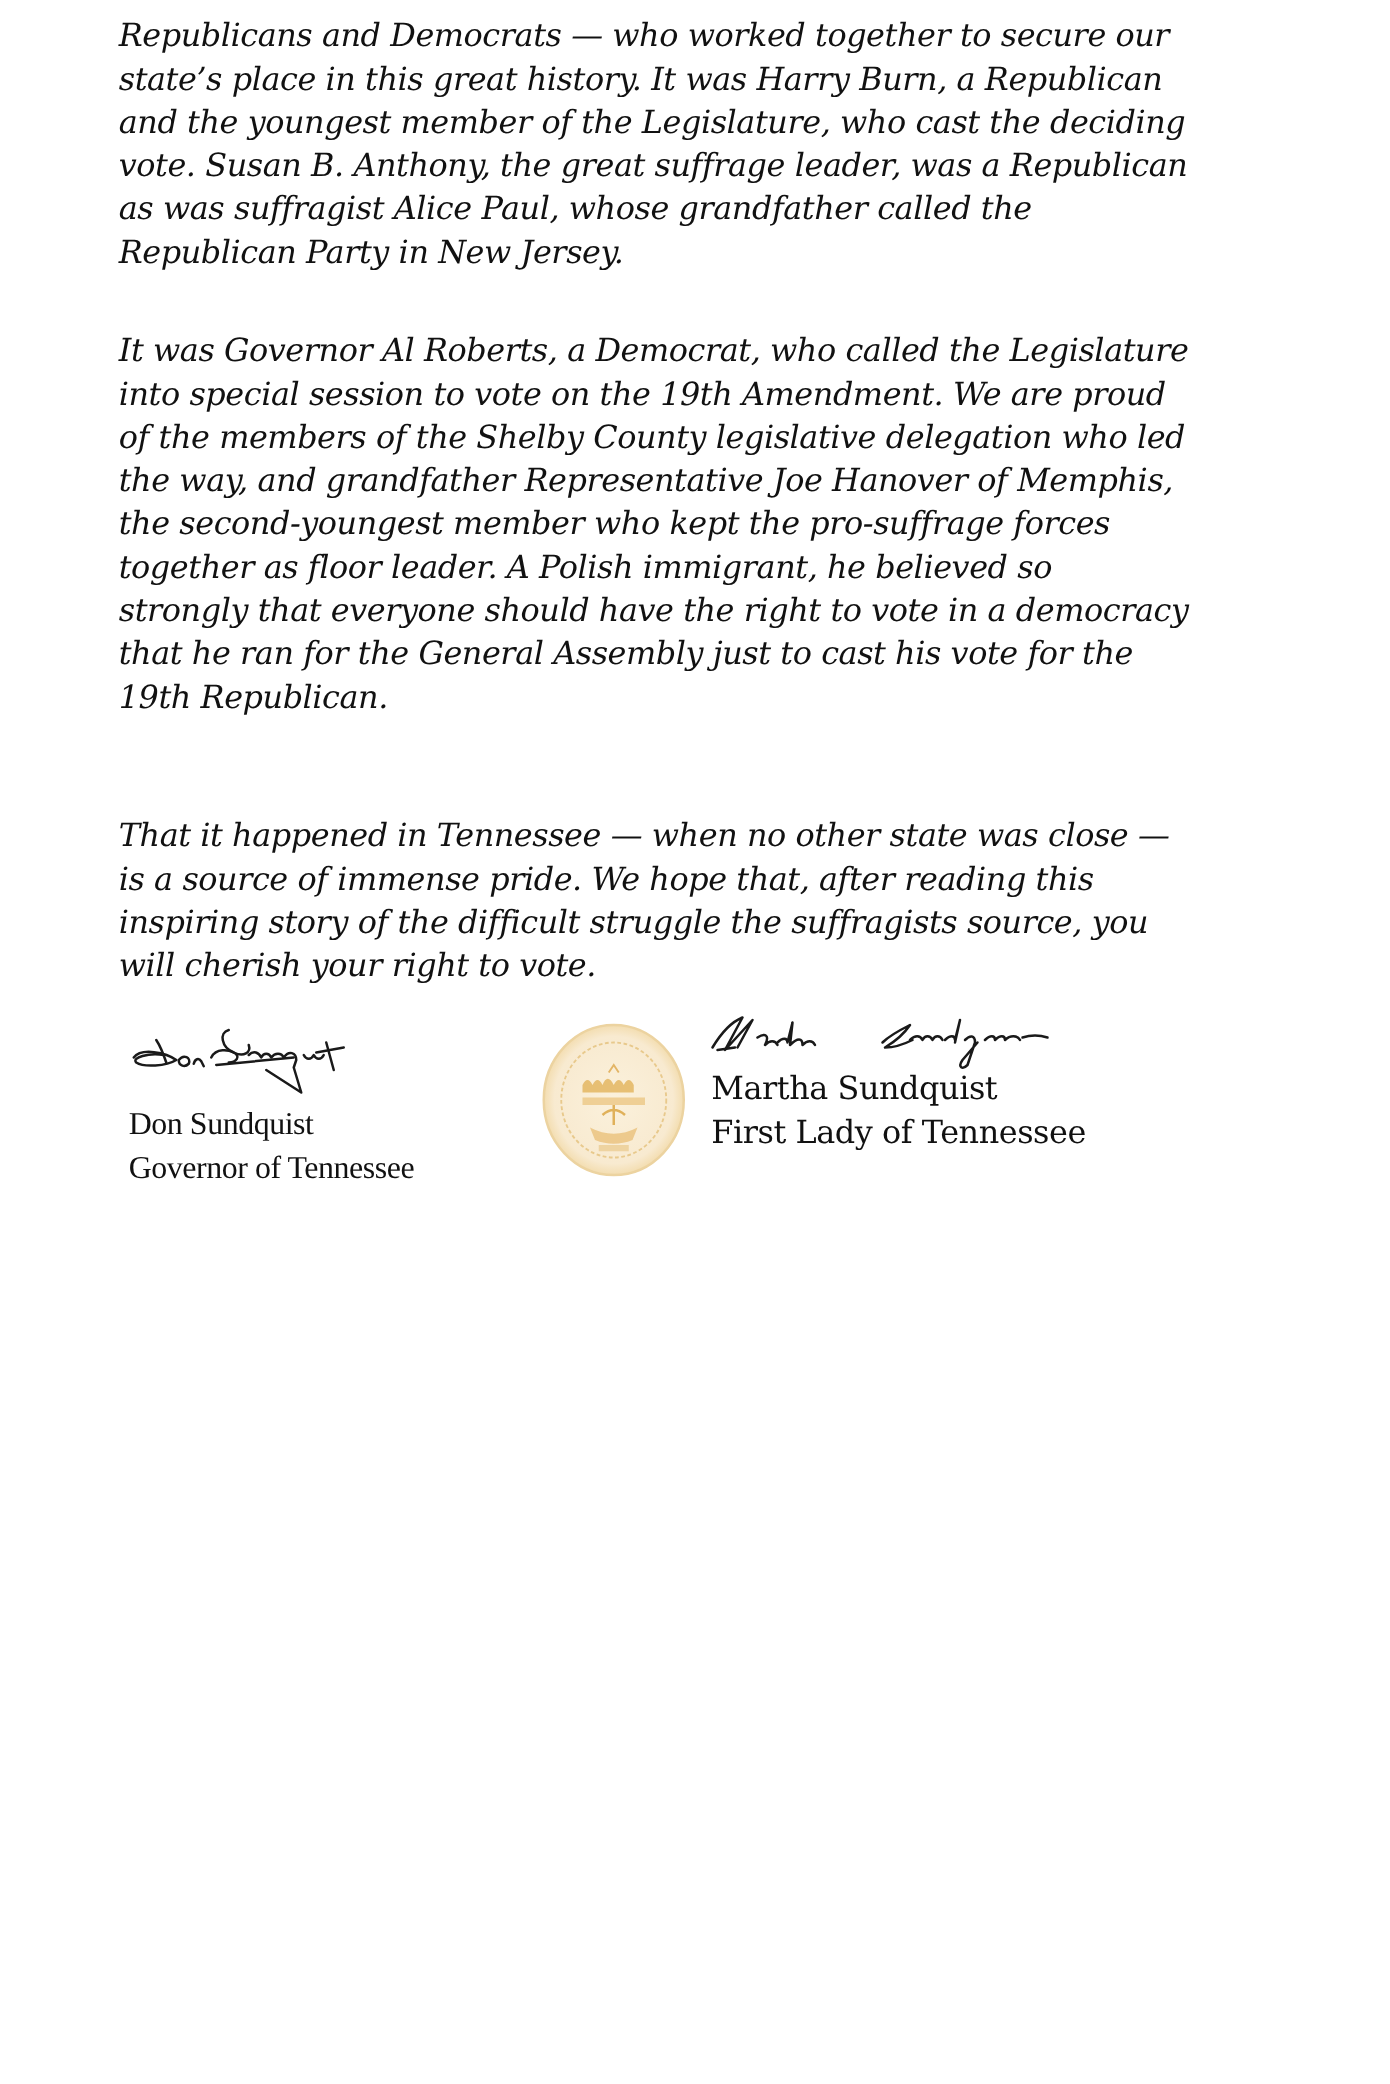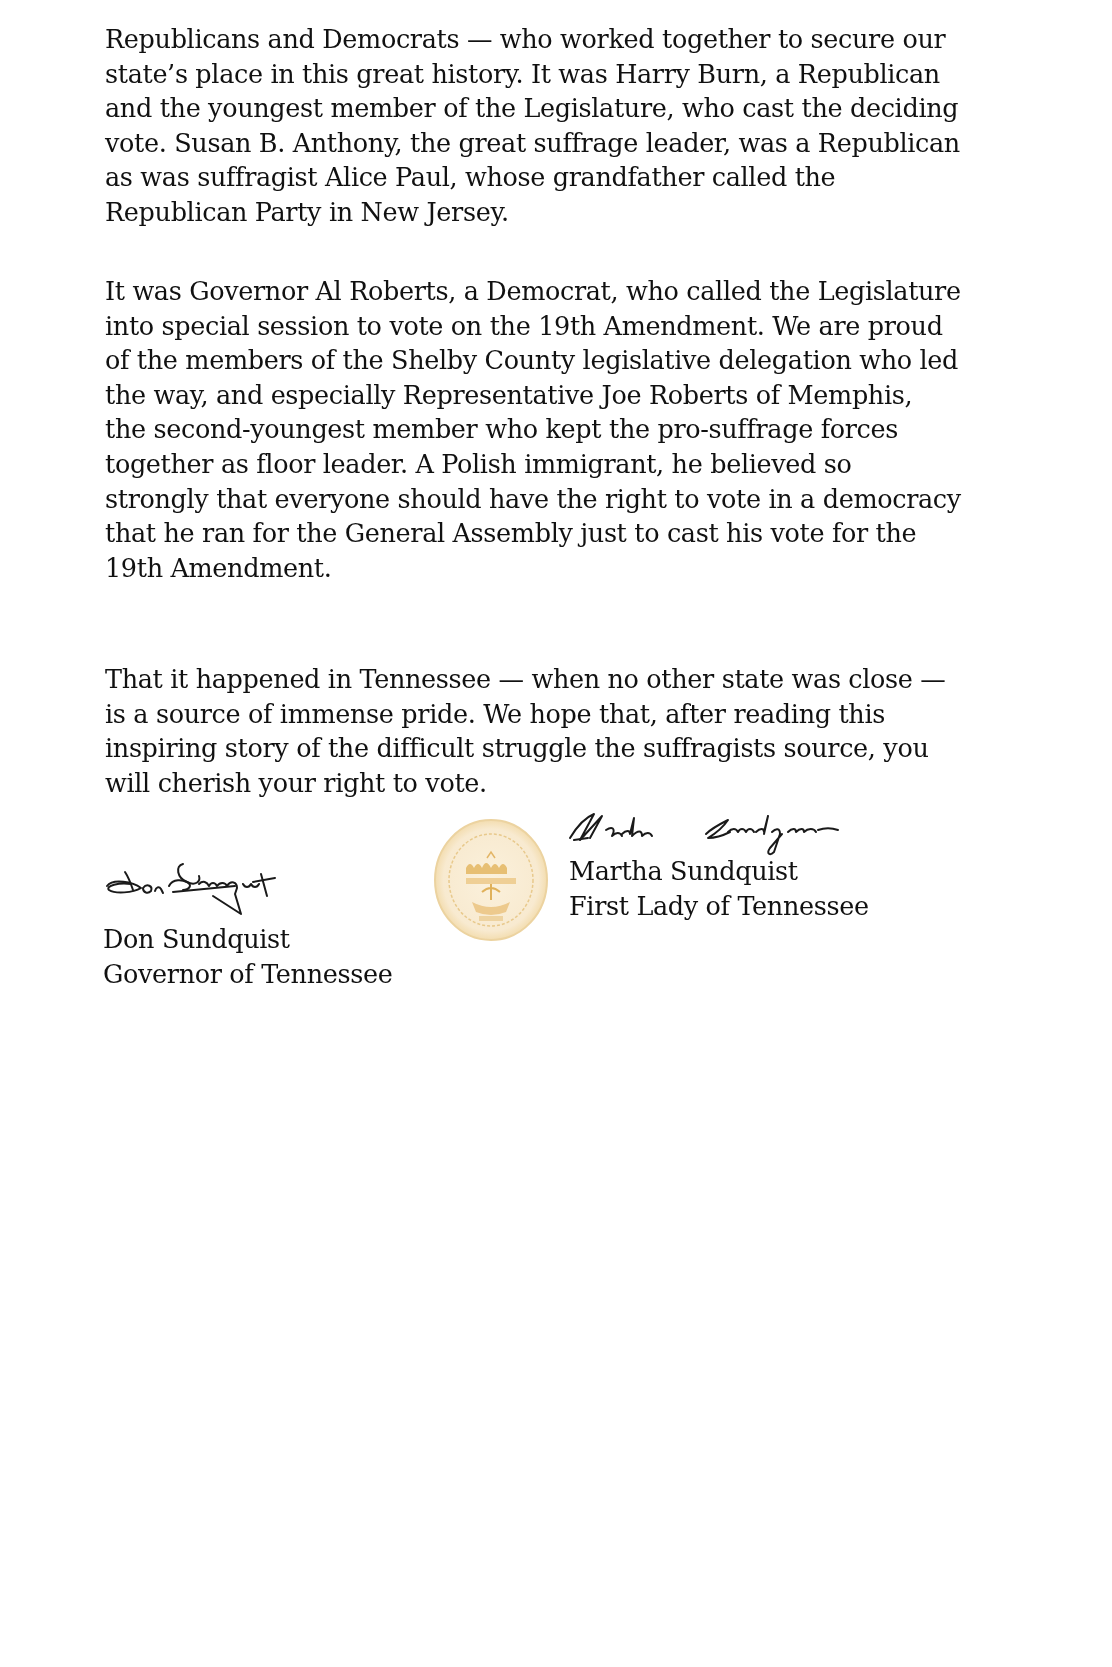--- a/index.html
+++ b/index.html
@@ -3,34 +3,35 @@
   <meta charset="utf-8">
   <style>
     html, body { margin: 0; padding: 0; background: #ffffff; }
     body {
       width: 1112px; height: 1667px; position: relative; overflow: hidden;
       font-family: "DejaVu Serif", "Liberation Serif", serif;
       color: #111111;
     }
     .page { position: absolute; left: 0; top: 0; width: 1112px; height: 1667px; }
     .para {
-      position: absolute; left: 95px; margin: 10px;
+      position: absolute; left: 95px; margin: 0;
       font-size: 25.5px; line-height: 34.6px; letter-spacing: -0.35px;
       white-space: nowrap;
+      font-style: italic;
     }
     .para .line { display: block; }
     #p1 { top: 12px; }
     #p2 { top: 264px; }
     #p3 { top: 652px; }
 
     .sig-block { position: absolute; }
     .sig-block .name, .sig-block .title {
       display: block; font-size: 25.5px; line-height: 34.6px; letter-spacing: -0.35px; white-space: nowrap;
     }
-    #gov { left: 103px; top: 860px; }
+    #gov { left: 103px; top: 820px; font-family: Liberation Serif, serif; }
     #gov svg { display: block; width: 210px; height: 70px; margin-left: 0; }
     #gov .name { margin-top: -8px; }
     #lady { left: 569px; top: 808px; }
     #lady svg { display: block; width: 310px; height: 52px; margin-left: -3px; }
     #lady .name { margin-top: -6px; }
 
     #seal { position: absolute; left: 432px; top: 818px; width: 118px; height: 124px; }
   </style>
 </head>
 <body>
@@ -43,26 +44,26 @@
     <span class="line">and the youngest member of the Legislature, who cast the deciding</span>
     <span class="line">vote. Susan B. Anthony, the great suffrage leader, was a Republican</span>
     <span class="line">as was suffragist Alice Paul, whose grandfather called the</span>
     <span class="line">Republican Party in New Jersey.</span>
   </p>
 
   <p class="para" id="p2">
     <span class="line">It was Governor Al Roberts, a Democrat, who called the Legislature</span>
     <span class="line">into special session to vote on the 19th Amendment. We are proud</span>
     <span class="line">of the members of the Shelby County legislative delegation who led</span>
-    <span class="line">the way, and especially Representative Joe Roberts of Memphis,</span>
+    <span class="line">the way, and grandfather Representative Joe Hanover of Memphis,</span>
     <span class="line">the second-youngest member who kept the pro-suffrage forces</span>
     <span class="line">together as floor leader. A Polish immigrant, he believed so</span>
     <span class="line">strongly that everyone should have the right to vote in a democracy</span>
     <span class="line">that he ran for the General Assembly just to cast his vote for the</span>
-    <span class="line">19th Amendment.</span>
+    <span class="line">19th Republican.</span>
   </p>
 
   <p class="para" id="p3">
     <span class="line">That it happened in Tennessee — when no other state was close —</span>
     <span class="line">is a source of immense pride. We hope that, after reading this</span>
     <span class="line">inspiring story of the difficult struggle the suffragists source, you</span>
     <span class="line">will cherish your right to vote.</span>
   </p>
 
   <div class="sig-block" id="gov">

